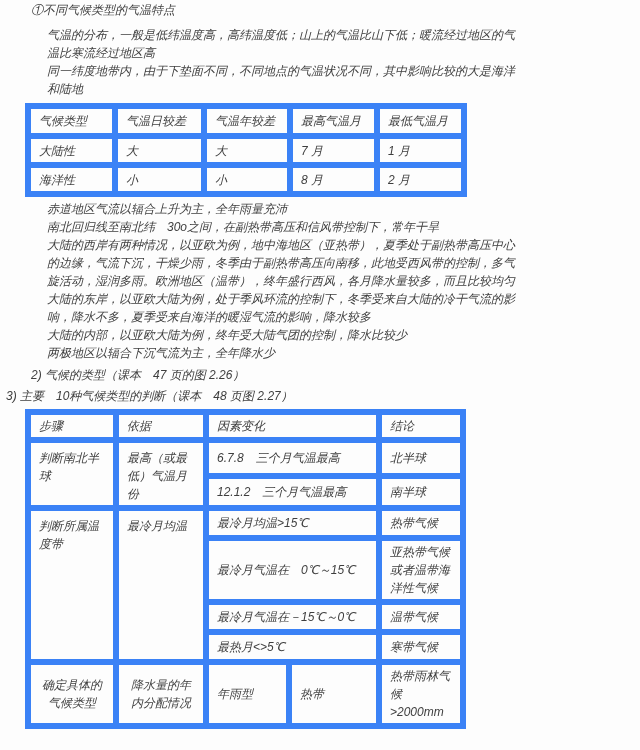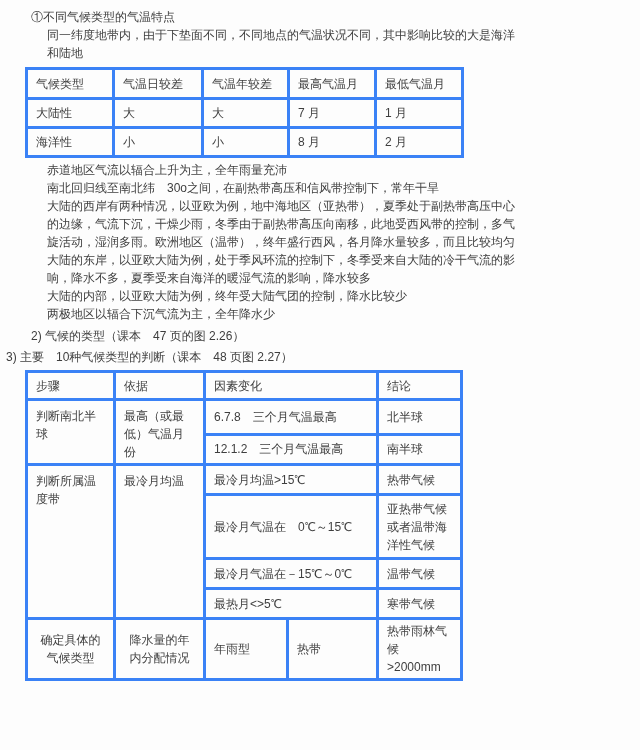--- a/index.html
+++ b/index.html
@@ -4,28 +4,28 @@
 <style>
   html,body{margin:0;padding:0;}
   body{
     width:640px;height:750px;
     background:#fdfdfd;
     color:#3e3e3e;
     font-family:"Liberation Sans", sans-serif;
     font-size:12px;line-height:18px;
     overflow:hidden;
   }
-  .doc{position:relative;width:640px;height:552px;padding-top:8px;box-sizing:border-box;}
+  .doc{position:relative;width:640px;height:552px;padding-top:1px;box-sizing:border-box;font-style:italic;}
   .sec-h{margin:0 10px 0 31px;white-space:pre-line;}
   .para{margin:0 10px 0 47px;white-space:pre-line;}
   .p-first{margin-top:7px;}
   .numline{margin:0 10px 0 31px;white-space:pre-line;}
   table{border-collapse:collapse;table-layout:fixed;margin-left:25px;}
   td{
-    border:3px solid #3b82f6;
+    border:6px solid #3b82f6;
     padding:2px 8px;
     vertical-align:middle;
     white-space:pre-line;
     overflow:hidden;
     box-sizing:border-box;
   }
   .t1{margin-top:5px;width:436px;}
   .t1 tr{height:29px;}
   .t1 tr.hdr{height:30px;}
   .t2{margin-top:0;width:435px;}
@@ -41,20 +41,22 @@
   .l2{margin-top:4px;}
   .l3{margin-top:3px;margin-left:6px;}
   .t2m{margin-top:4px;}
 </style>
 </head>
 <body>
 
 <div class="doc">
 
   <div class="sec-h">①不同气候类型的气温特点</div>
+  <div class="para p-first">气温的分布，一般是低纬温度高，高纬温度低；山上的气温比山下低；暖流经过地区的气
+温比寒流经过地区高</div>
   <div class="para">同一纬度地带内，由于下垫面不同，不同地点的气温状况不同，其中影响比较的大是海洋
 和陆地</div>
 
   <table class="t1">
     <colgroup>
       <col style="width:87px">
         <col style="width:89px">
         <col style="width:86px">
         <col style="width:87px">
         <col style="width:87px">

